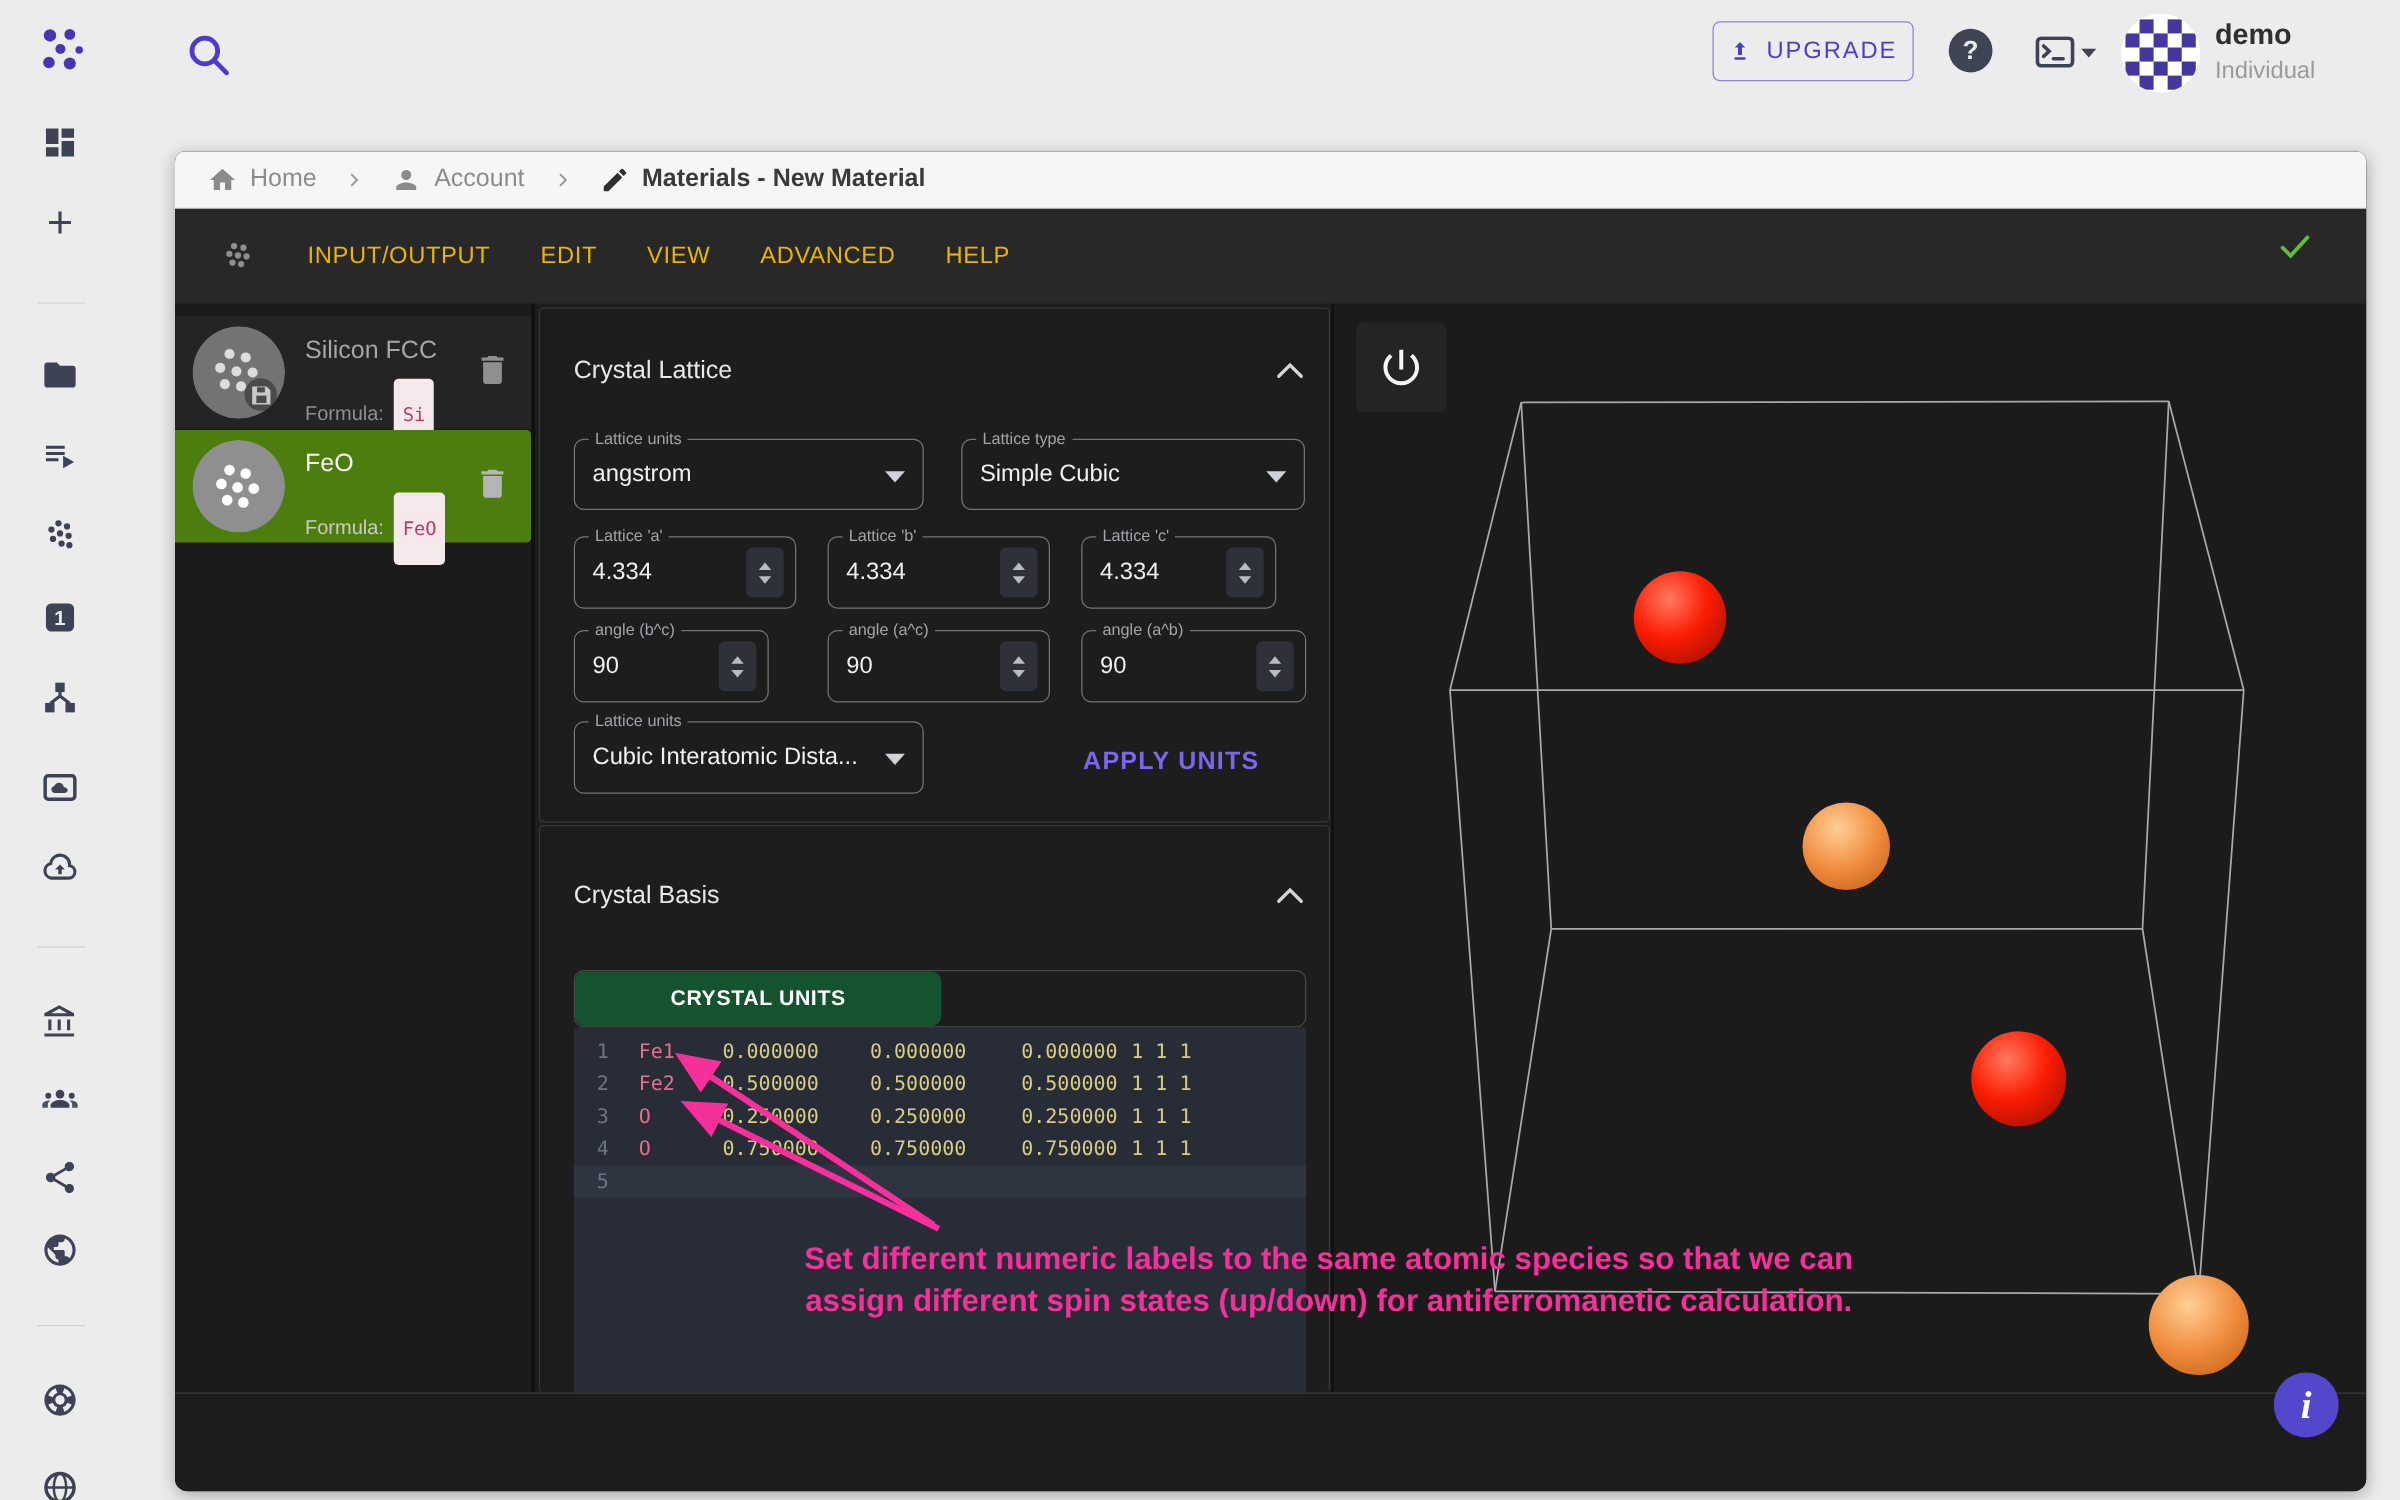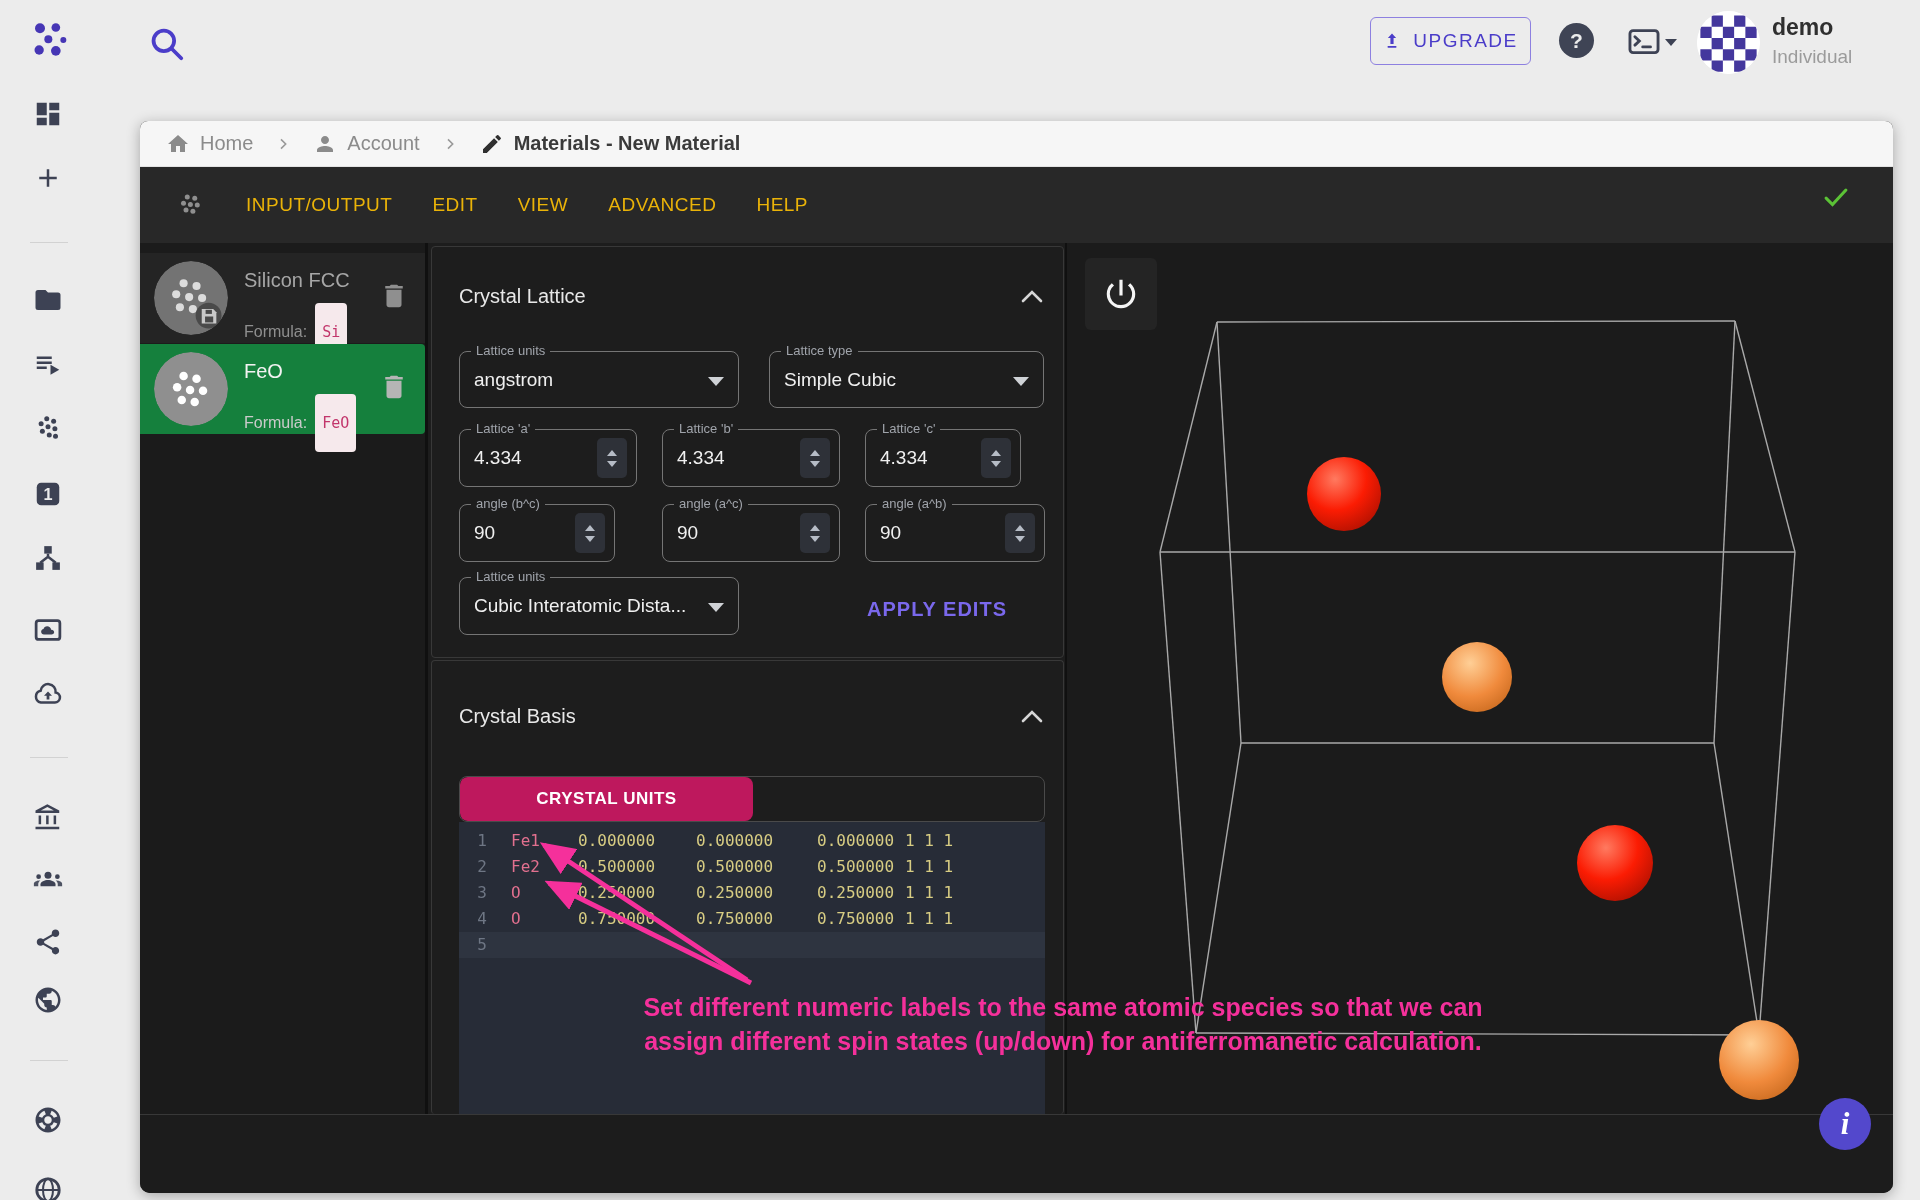--- a/index.html
+++ b/index.html
@@ -41,21 +41,21 @@
 
   .content{left:0;top:122px;width:1753px;height:871px}
   .materials-panel{left:0;top:0;width:285px;height:871px;background:#1b1b1b}
   .editor-panel{left:285px;top:0;width:640px;height:871px;background:#1d1d1d;border-left:3px solid #101010}
   .viewer-panel{left:925px;top:0;width:828px;height:871px;background:#1b1b1b;border-left:2px solid #101010}
   .footer{left:0;top:993px;width:1753px;height:79px;background:#1c1c1c;border-top:1px solid #383838}
 
   
   .mat-item{position:absolute;left:0;width:285px;height:90px;cursor:pointer}
   .mat-item.first{top:10px;background:#242424}
-  .mat-item.selected{top:101px;background:#15803d;border-radius:0 4px 4px 0}
+  .mat-item.selected{top:101px;background:#4d7c0f;border-radius:0 4px 4px 0}
   .mat-avatar{position:absolute;left:14px;top:8px;width:74px;height:74px;border-radius:50%}
   .mat-title{position:absolute;left:104px;top:16px;font-size:20px}
   .mat-item.first .mat-title{color:#a6a6a6}
   .mat-item.selected .mat-title{color:#f2f2f2}
   .mat-formula{position:absolute;left:104px;top:50px;font-size:16px;display:flex;align-items:center;gap:8px}
   .mat-item.first .mat-formula{color:#8f8f8f}
   .mat-item.selected .mat-formula{color:#cbcbcb}
   .chip{background:#f6e9ec;color:#c2356b;font-family:"DejaVu Sans Mono",monospace;font-size:15px;
     padding:20px 7px;border-radius:4px}
   .trash{position:absolute;right:16px;top:26px;width:30px;height:34px;cursor:pointer}
@@ -80,21 +80,21 @@
     border-bottom:6px solid #b6bcc6;margin-bottom:5px}
   .spin .dn{width:0;height:0;border-left:5px solid transparent;border-right:5px solid transparent;
     border-top:6px solid #b6bcc6}
   .apply-btn{position:absolute;left:400px;top:342px;width:210px;height:40px;background:none;border:none;
     color:#7a68ec;font-size:20px;font-weight:700;letter-spacing:1px;font-family:"Liberation Sans",sans-serif;cursor:pointer}
 
   
   .tabs{position:absolute;left:27px;top:115px;width:586px;height:46px;border:1px solid #4a4a4a;border-radius:8px;display:flex;overflow:hidden}
   .tab{width:293px;height:100%;display:flex;align-items:center;justify-content:center;font-size:17px;
     font-weight:700;letter-spacing:.5px;cursor:pointer}
-  .tab.on{background:#be185d;color:#fff;border-radius:8px}
+  .tab.on{background:#14532d;color:#fff;border-radius:8px}
   .tab.off{background:#222;color:#e0e0e0}
 
   .code{position:absolute;left:27px;top:161px;width:586px;height:293px;background:#272c37;
     font-family:"DejaVu Sans Mono",monospace;font-size:16px;padding-top:6px;cursor:text}
   .cl{display:block;height:26px;line-height:26px;white-space:pre}
   .cl.hl{background:#2e3440}
   .cl .n{display:inline-block;width:28px;text-align:right;color:#6e7684}
   .cl .el{display:inline-block;margin-left:24px;width:67px;color:#e2708f}
   .cl .c1{display:inline-block;width:118px;color:#d8cd83}
   .cl .c2{display:inline-block;width:121px;color:#d8cd83}
@@ -421,21 +421,21 @@
               <span class="up"></span>
               <span class="dn"></span>
             </span>
         </div>
 
         <div class="field" style="left:27px;top:330px;width:280px;height:58px">
           <span class="field-label">Lattice units</span>
           <span class="field-value">Cubic Interatomic Dista...</span>
           <span class="sel-caret"></span>
         </div>
-        <button class="apply-btn">APPLY EDITS</button>
+        <button class="apply-btn">APPLY UNITS</button>
       </div>
 
       <div class="card basis">
         <div class="sec-title" style="top:44px">Crystal Basis</div>
         <svg class="sec-chevron" style="top:46px" viewBox="0 0 22 18" fill="none" stroke="#d6d6d6" stroke-width="2.6" stroke-linecap="round">
             <path d="M2 14 L11 5 L20 14"></path>
           </svg>
 
         <div class="tabs">
           <div class="tab on">CRYSTAL UNITS</div>

